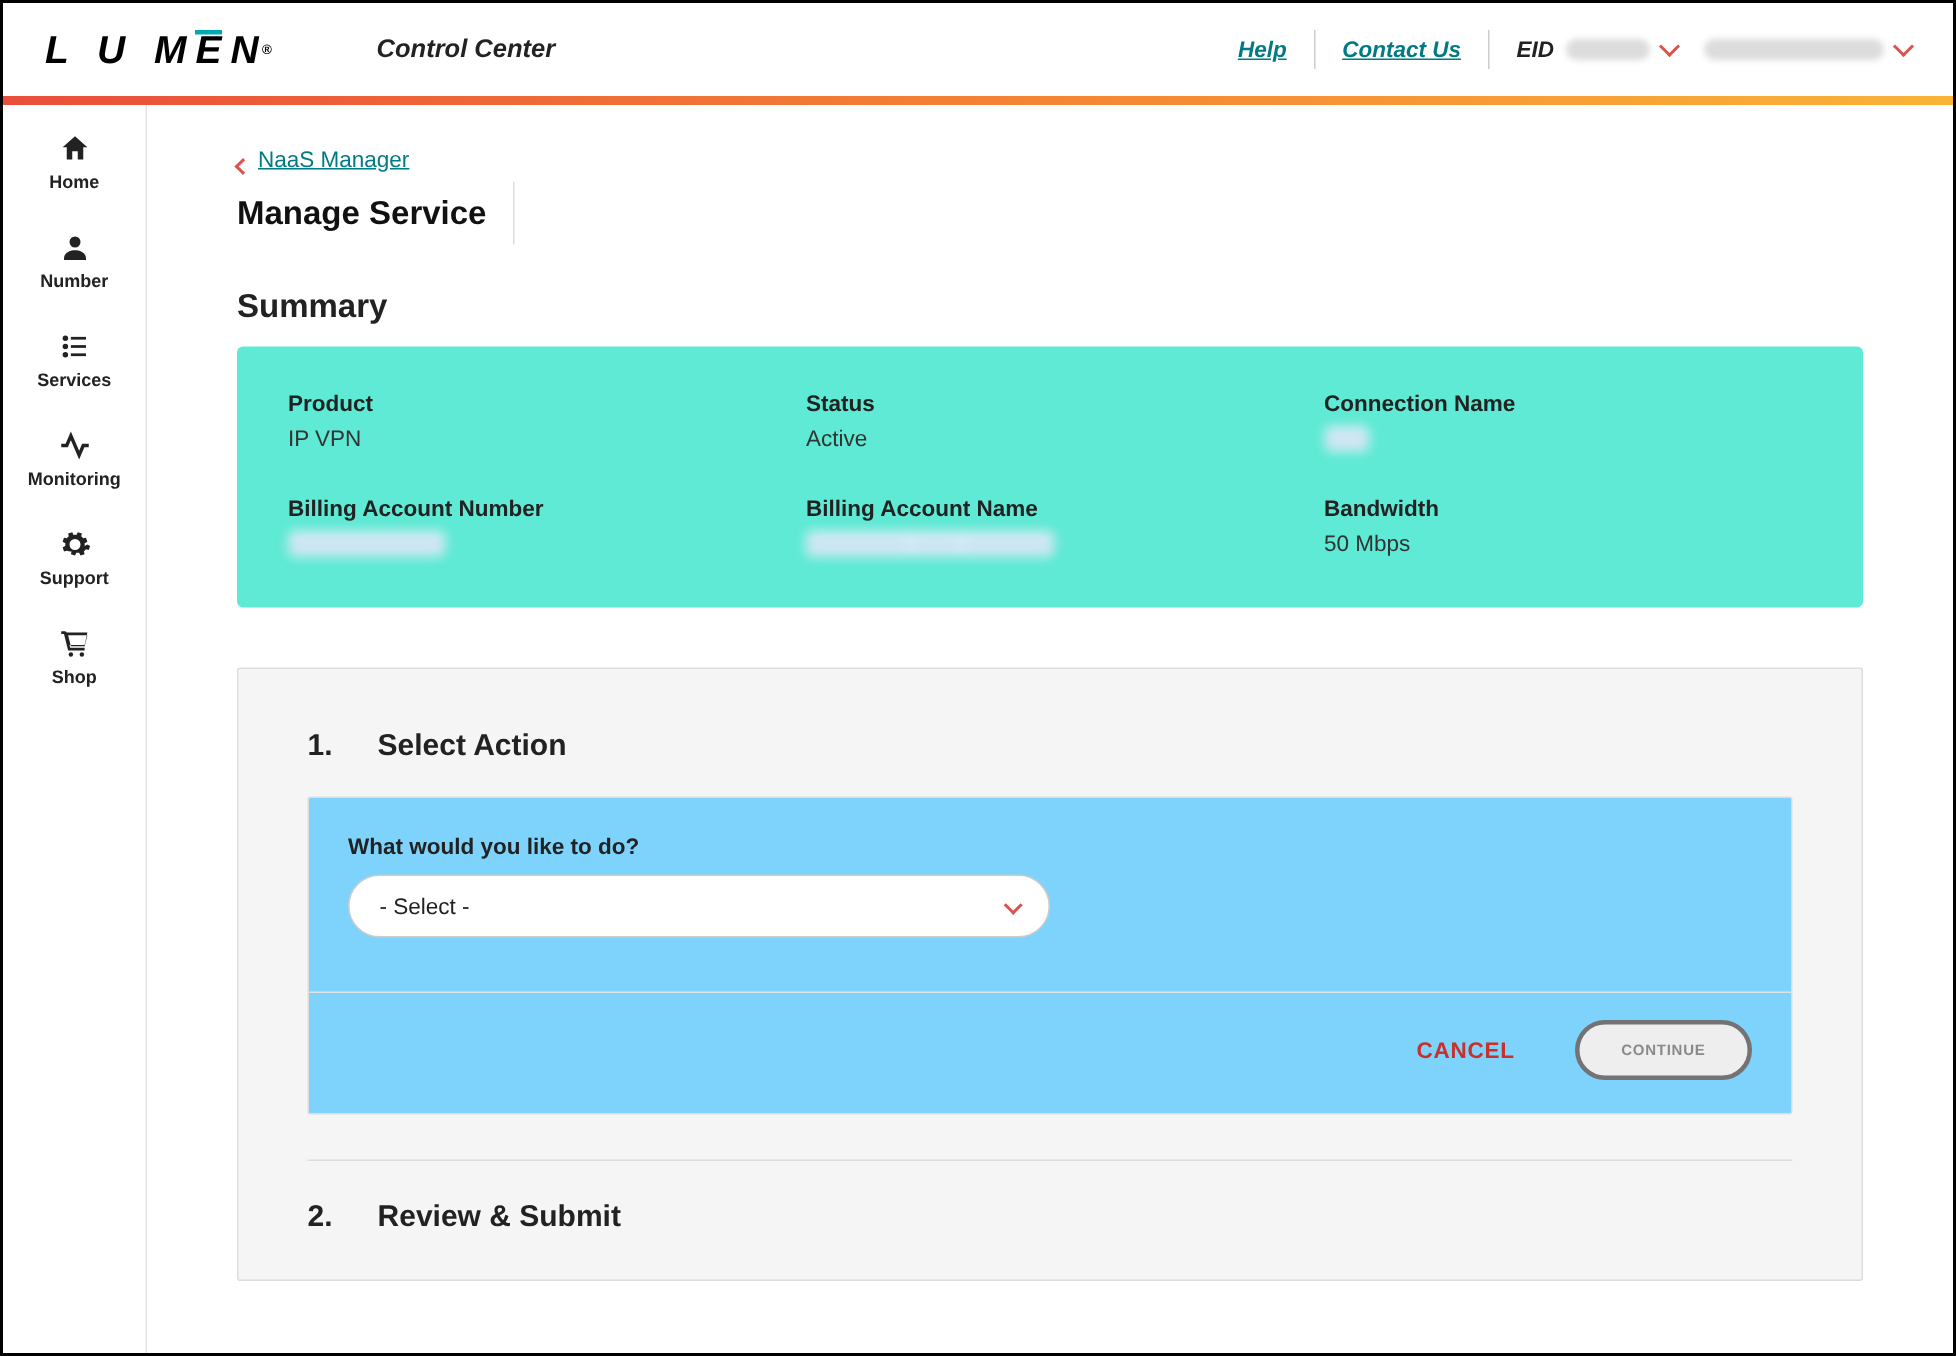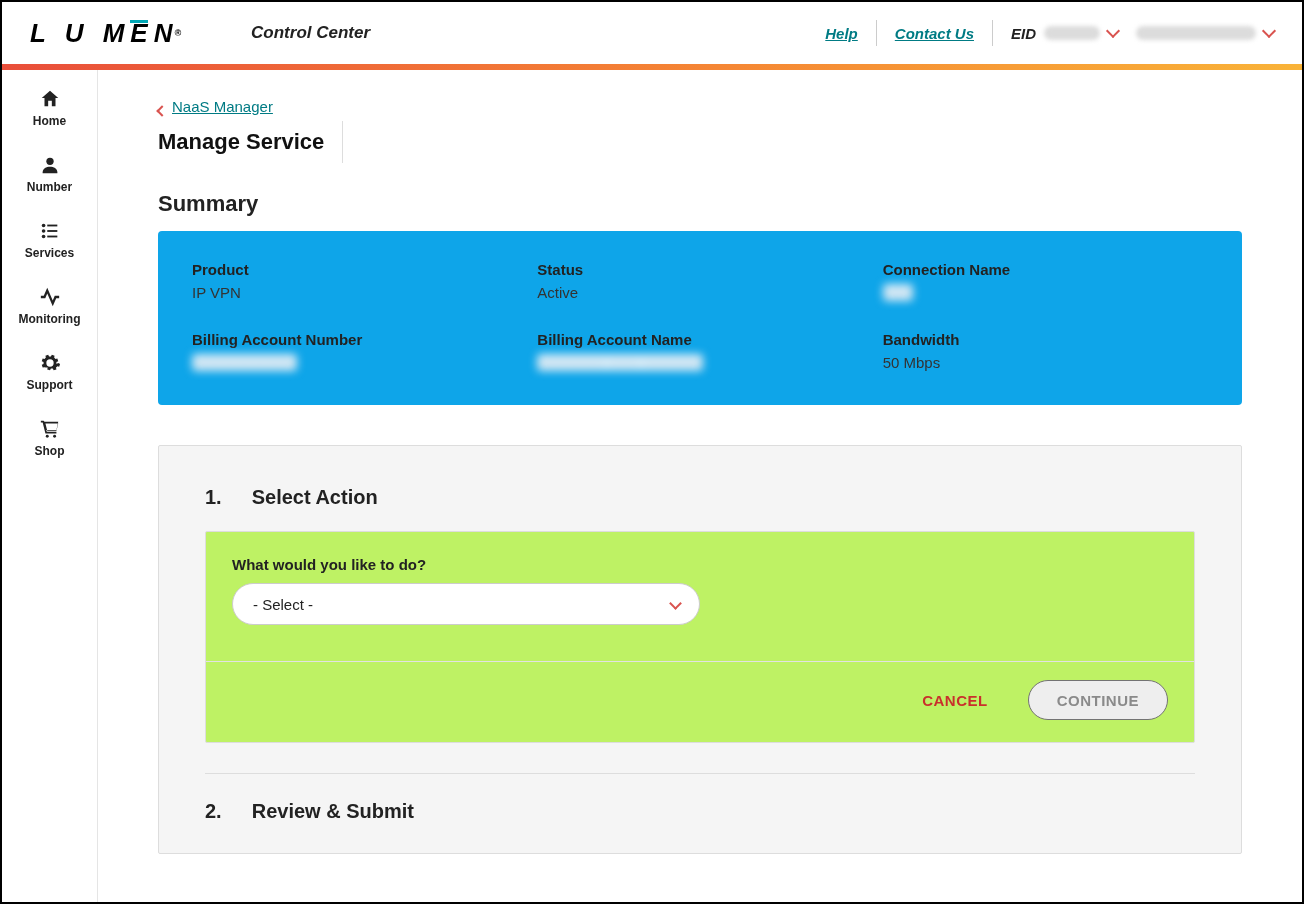--- a/index.html
+++ b/index.html
@@ -179,21 +179,21 @@
     width: 1px;
     height: 42px;
     background: #ddd;
   }
   .section-title {
     font-size: 22px;
     font-weight: 800;
     margin-bottom: 14px;
   }
   .summary-card {
-    background: #0ea5e9;
+    background: #5eead4;
     border-radius: 4px;
     padding: 30px 34px 34px 34px;
     display: grid;
     grid-template-columns: 1fr 1fr 1fr;
     row-gap: 30px;
     column-gap: 20px;
     margin-bottom: 40px;
   }
   .summary-label {
     font-size: 15px;
@@ -223,21 +223,21 @@
   .step-head {
     display: flex;
     align-items: baseline;
     gap: 30px;
     font-size: 20px;
     font-weight: 800;
     color: #222;
     margin-bottom: 22px;
   }
   .step-box {
-    background: #bef264;
+    background: #7dd3fc;
     border: 1px solid #ddd;
     border-radius: 2px;
     padding: 24px 26px 0 26px;
     margin-bottom: 30px;
   }
   .field-label {
     font-size: 15px;
     font-weight: 700;
     margin-bottom: 10px;
   }
@@ -284,24 +284,24 @@
     border: none;
     color: #c9302c;
     font-size: 15px;
     font-weight: 800;
     letter-spacing: 0.5px;
     cursor: pointer;
   }
   .btn-continue {
     height: 40px;
     padding: 0 28px;
-    border: 1px solid #737373;
+    border: 3px solid #737373;
     background: #eee;
     color: #8a8a8a;
-    font-size: 15px;
+    font-size: 10px;
     font-weight: 800;
     letter-spacing: 0.5px;
     border-radius: 20px;
     cursor: not-allowed;
   }
   .wizard-divider {
     height: 1px;
     background: #ddd;
     margin: 0 0 26px 0;
   }

